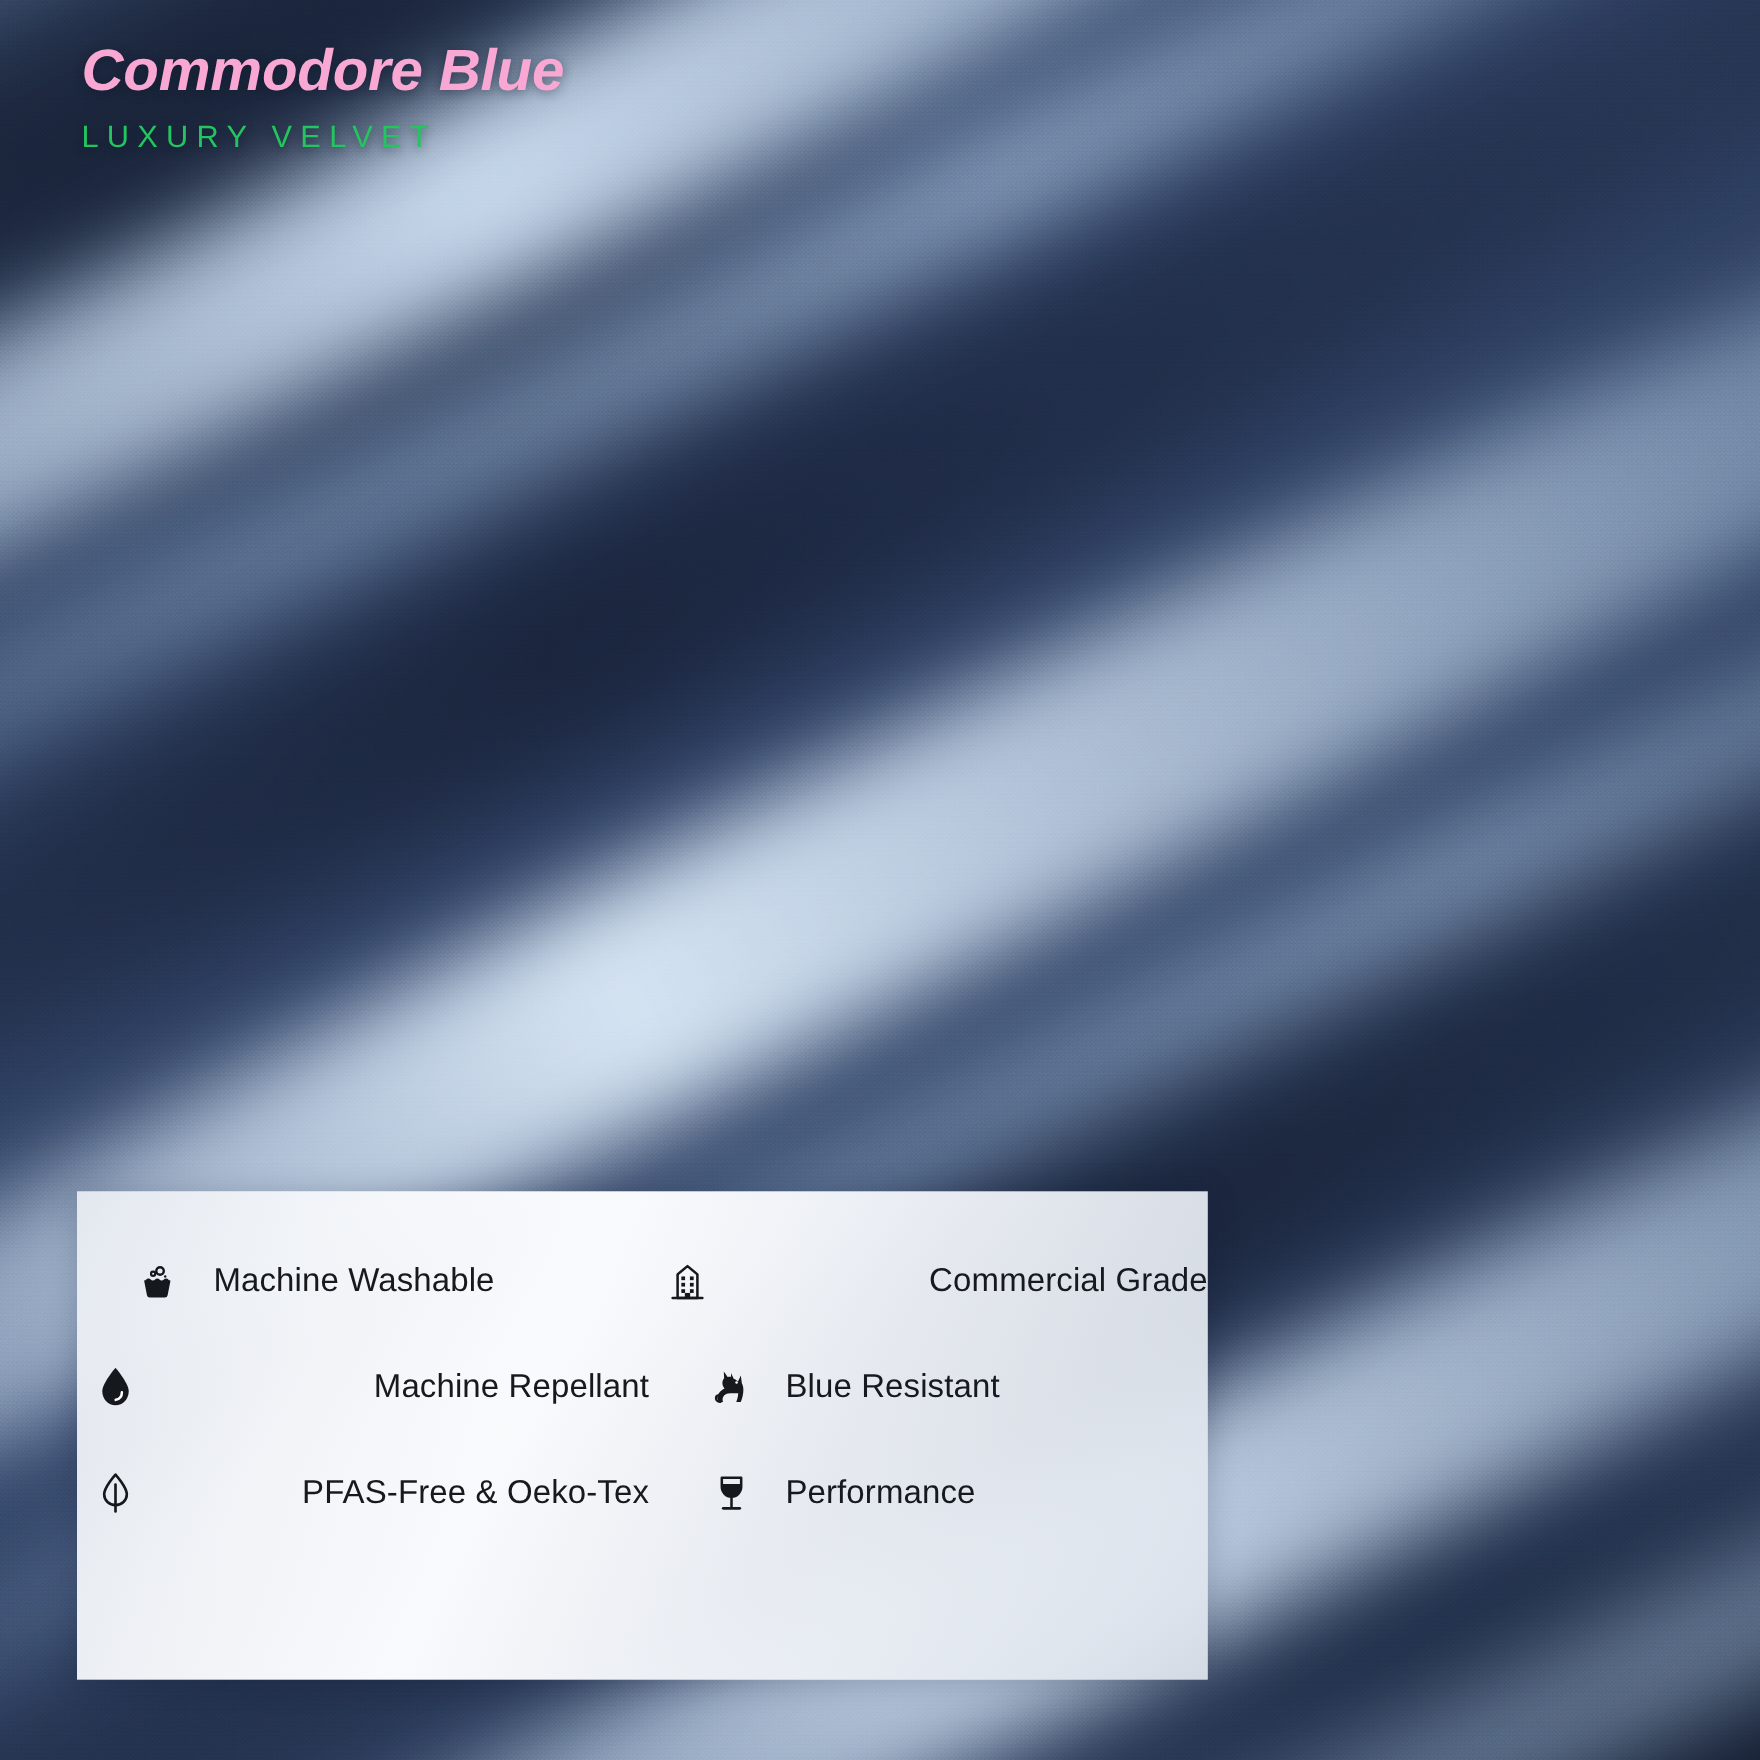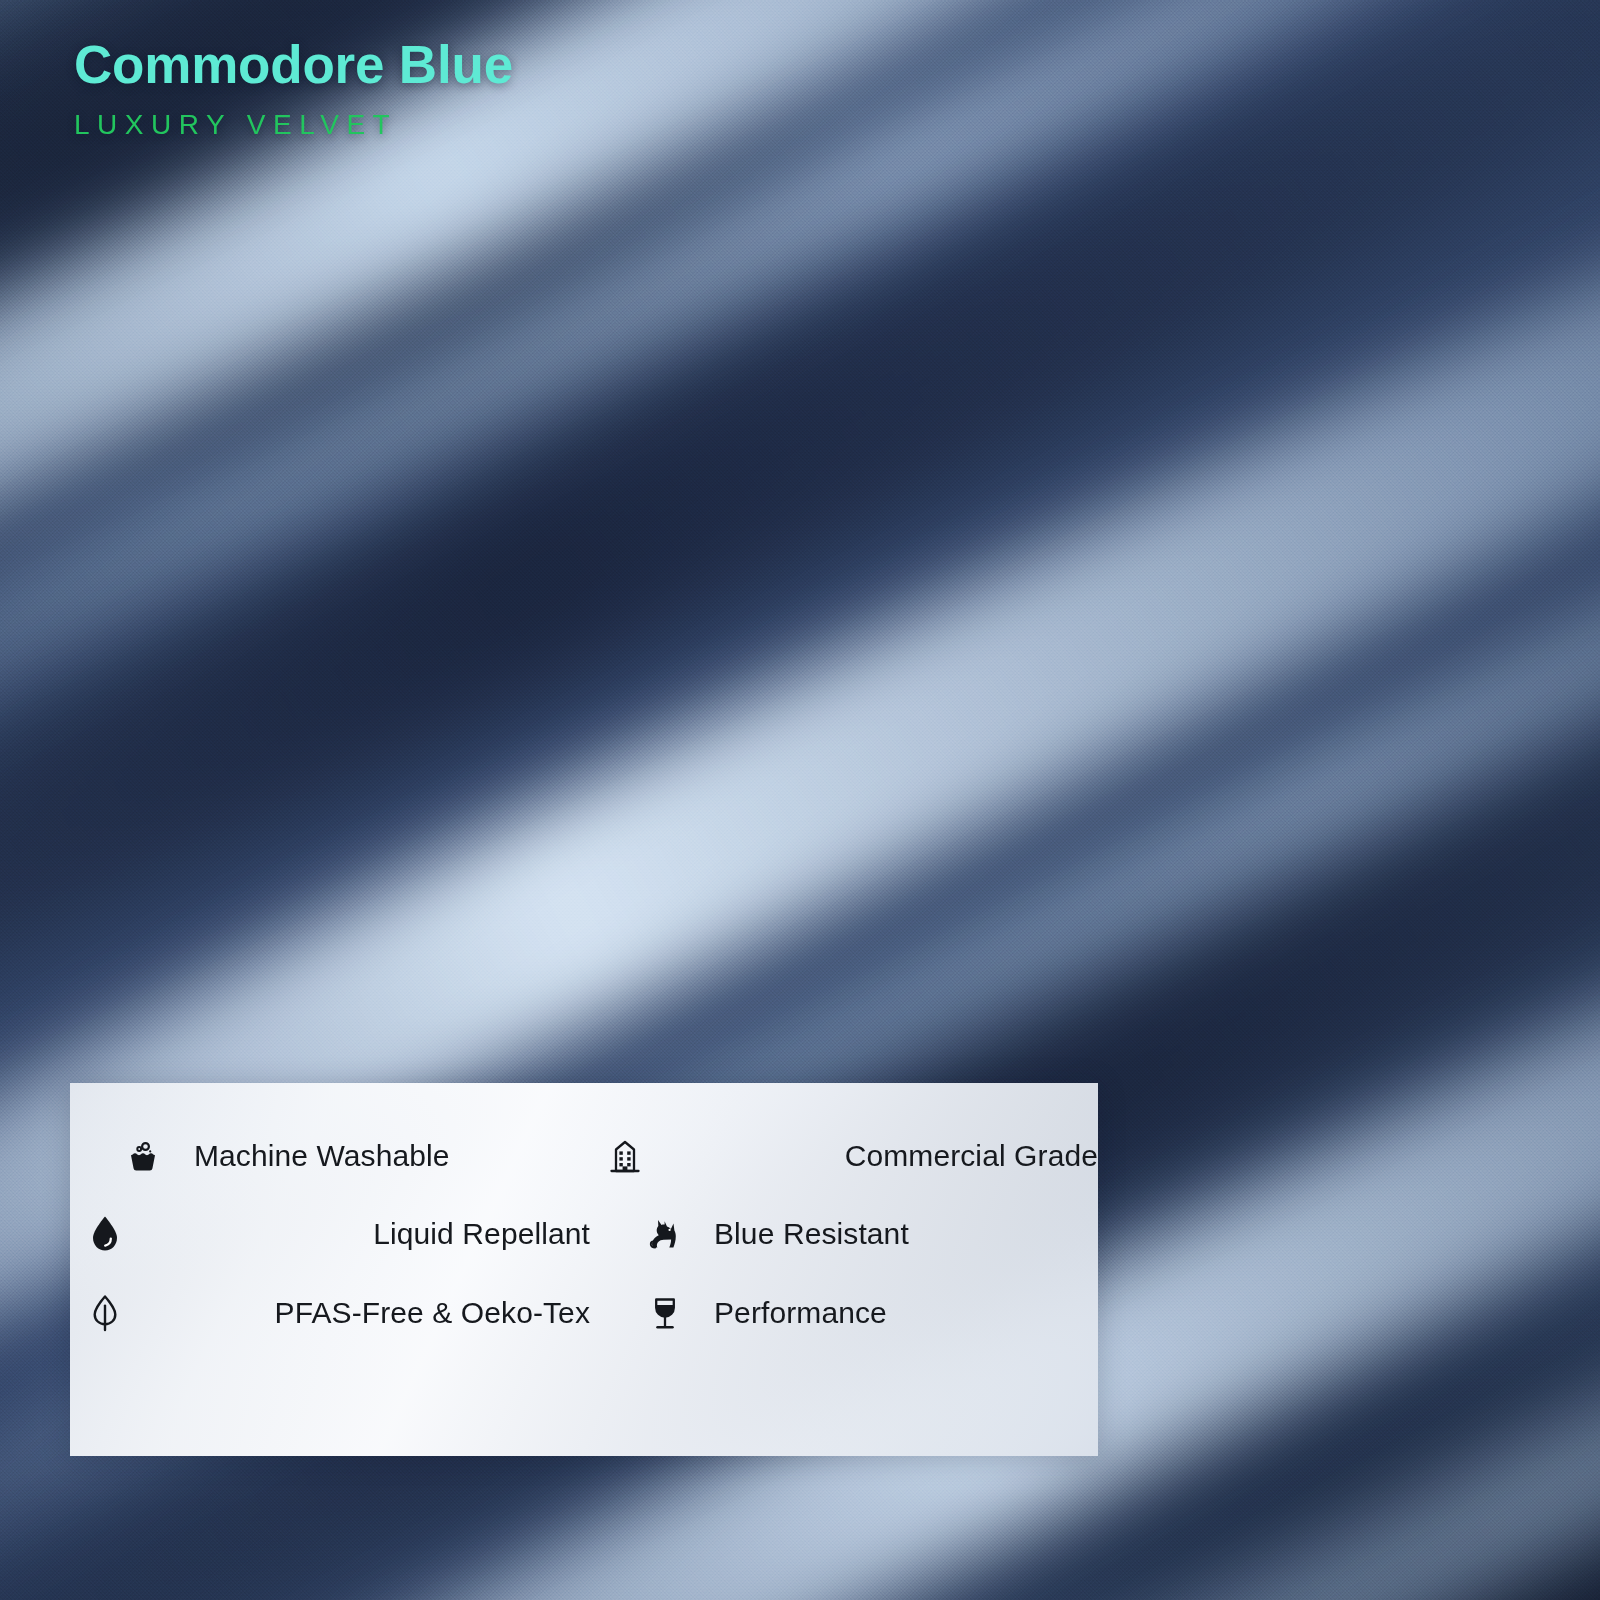--- a/index.html
+++ b/index.html
@@ -91,41 +91,42 @@
   .vignette {
     position:absolute; inset:0; pointer-events:none;
     background:radial-gradient(ellipse 120% 110% at 50% 45%, rgba(0,0,0,0) 52%, rgba(10,18,34,.42) 100%);
   }
 
   
   .header { position:absolute; left:74px; top:36px; z-index:6; }
   .title {
     font-size:53px;
     font-weight:700;
-    color:#5eead4;
+    color:#f9a8d4;
     letter-spacing:-0.2px;
     line-height:1.08;
     text-shadow:0 2px 10px rgba(12,20,38,.45);
     white-space:nowrap;
+    font-style:italic;
   }
   .subtitle {
     margin-top:16px;
     font-size:28px;
     font-weight:400;
     color:#22c55e;
     letter-spacing:7.5px;
     text-shadow:0 2px 9px rgba(12,20,38,.45);
     white-space:nowrap;
   }
 
   
   .panel {
     position:absolute;
     left:70px; top:1083px;
-    width:1028px; height:373px;
+    width:1028px; height:444px;
     z-index:6;
     background:
       linear-gradient(115deg,
         rgba(232,236,242,.94) 0%,
         rgba(246,248,251,.97) 22%,
         rgba(252,253,255,.985) 40%,
         rgba(240,243,248,.96) 62%,
         rgba(228,233,240,.94) 85%,
         rgba(222,228,237,.93) 100%);
     box-shadow:0 2px 26px rgba(14,24,44,.22);
@@ -227,21 +228,21 @@
     </div>
 
 
     <div class="feature col2">
       <span class="ficon">
         <svg width="34" height="42" viewBox="0 0 34 42" fill="none">
           <path d="M17 3.5c0 0 12 14 12 21.2C29 32 23.6 37.5 17 37.5S5 32 5 24.7C5 17.5 17 3.5 17 3.5Z" fill="#15181d"></path>
           <path d="M22.8 25.6c0 3.6-2.4 6.3-5.6 7" stroke="#ffffff" stroke-width="2.3" stroke-linecap="round" fill="none"></path>
         </svg>
       </span>
-      <span class="flabel">Liquid Repellant</span>
+      <span class="flabel">Machine Repellant</span>
     </div>
 
     <div class="feature">
       <span class="ficon">
         <svg width="42" height="40" viewBox="0 0 42 40" fill="none">
           <path d="M20.6 7.2l2.4 5.2c1.6.5 2.9 1.4 3.9 2.6l2.6-5.6.9 7.0c.9 1.7 1.4 3.7 1.4 5.9 0 4.4-1.2 8.0-2.4 11.3h-4.1c.9-2.5 1.8-5.2 1.8-8.1l-7.4.2c-4.7.1-6.8 3.0-6.8 5.9 0 .9.2 1.5.5 2.0H8.9c-.5-.9-.8-2.0-.8-3.2 0-4.3 3.0-7.6 6.6-9.2-1.2-1.3-2.0-3.0-2.0-4.9 0-1.7.6-3.2 1.6-4.4l-.3-6.0 3.5 5.0c.7-.2 1.4-.3 2.1-.3l1.0 0z" fill="#15181d"></path>
           <path d="M11.1 33.6c-2.4 0-4.3-1.4-4.3-3.4 0-1.6 1.2-2.8 2.6-2.8 1.1 0 2.0.7 2.0 1.7 0 .8-.6 1.3-1.3 1.3-.5 0-.9-.3-.9-.7" stroke="#15181d" stroke-width="1.9" fill="none" stroke-linecap="round"></path>
           <circle cx="25.6" cy="15.9" r="1.15" fill="#ffffff"></circle>
         </svg>
       </span>

